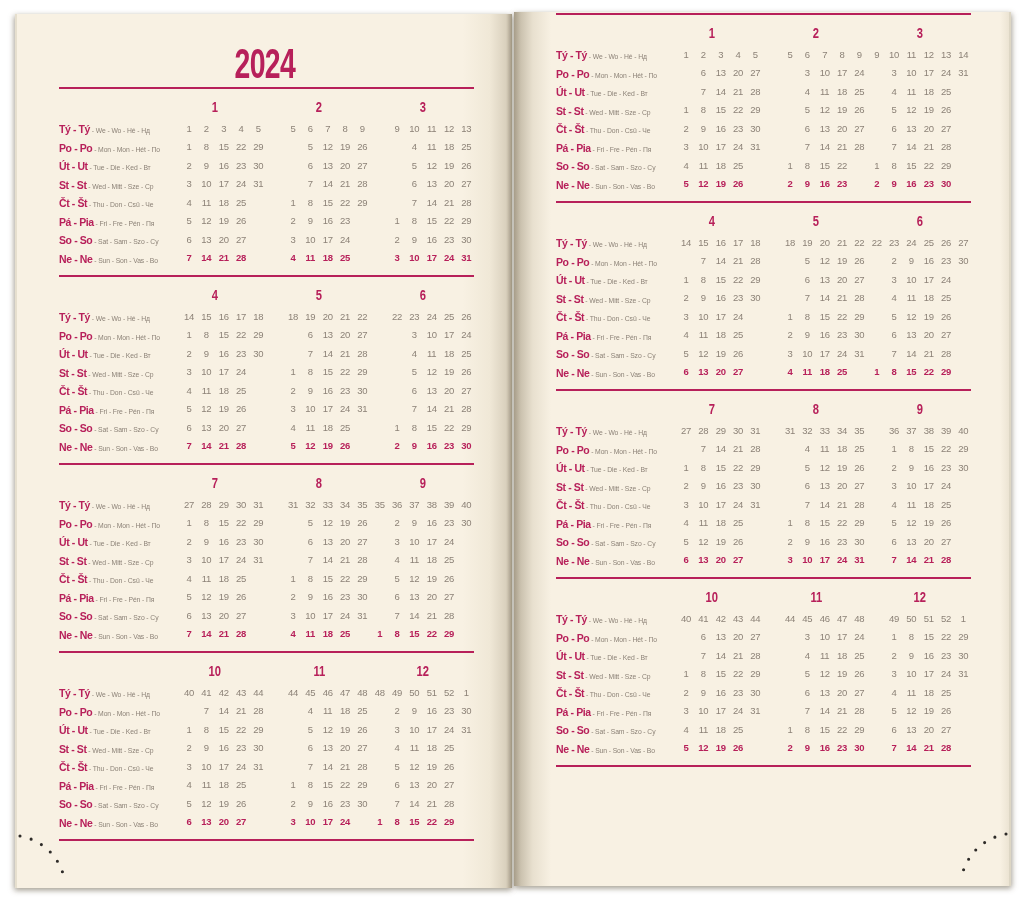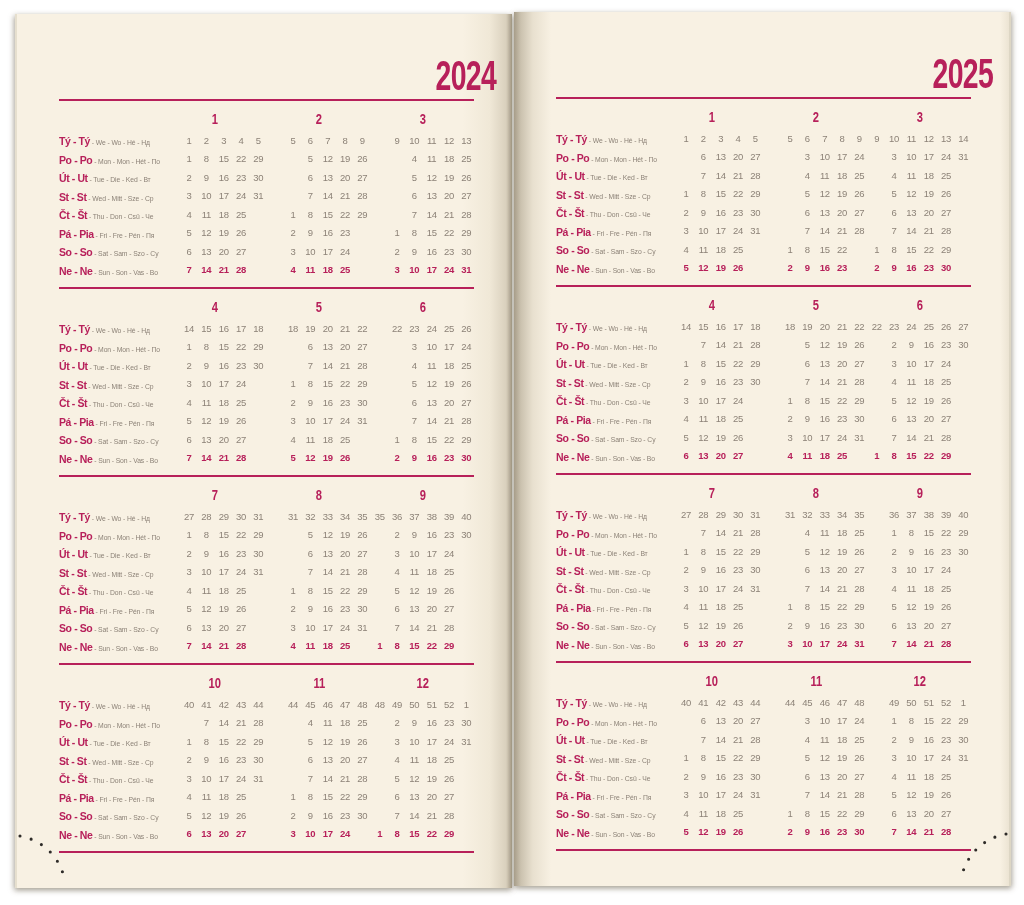--- a/index.html
+++ b/index.html
@@ -17,21 +17,21 @@
     background:linear-gradient(90deg,var(--paper) 0%,var(--paper) 90%,#f0e8d7 95.5%,#d9d0bd 98.8%,#a79d89 100%);
     box-shadow:-1px 2px 6px rgba(110,100,80,.40),0 2px 5px rgba(110,100,80,.35);
     border-left:2px solid #e6dfce;
   }
   .page-right{
     left:514px;top:12px;
     background:linear-gradient(90deg,#a79d89 0%,#cbc2af 1.4%,#e8e0cf 3.8%,var(--paper) 7.5%,var(--paper) 98.2%,#ece4d3 100%);
     box-shadow:1px 2px 6px rgba(110,100,80,.40),0 2px 5px rgba(110,100,80,.35);
     border-right:2px solid #ddd6c4;
   }
-  .year-title{margin-top:38px;height:46px;text-align:right;color:var(--accent)}
+  .year-title{margin-top:26px;height:46px;text-align:center;color:var(--accent)}
   .cond-title{
     display:inline-block;font-size:43px;font-weight:700;line-height:46px;
     letter-spacing:-1px;transform:scaleX(.66);transform-origin:center;
   }
   .title-rule{height:2px;background:var(--accent);margin:1px 38px 0 42px}
   .q-rule{height:2px;background:var(--accent);margin:8px 38px 0 42px}
 
   .qmonths{display:flex;align-items:center;height:24px;margin-top:6px;padding-left:42px}
   .qm-spacer{width:104px;flex:none}
   .qm-num{width:104px;flex:none;text-align:center;color:var(--accent)}
@@ -962,23 +962,20 @@
         </div>
         <div class="q-rule"></div>
       </div>
     </div>
   <svg class="corner-dots cl" viewBox="0 0 70 70">
     <path d="M 4 18 A 55 55 0 0 1 49 64" fill="none" stroke="#2e2b28" stroke-width="3.1" stroke-linecap="round" stroke-dasharray="0 11.6"></path>
   </svg>
 </div>
 
 <div class="page page-right">
-  <div class="year-title">
-    <span class="cond-title">2025</span>
-  </div>
   <div class="title-rule"></div>
   <div class="quarters">
       <div class="quarter">
         <div class="qmonths">
           <div class="qm-spacer"></div>
           <div class="qm-num"><span class="cond-m">1</span></div>
           <div class="qm-num"><span class="cond-m">2</span></div>
           <div class="qm-num"><span class="cond-m">3</span></div>
         </div>
         <div class="crow">

